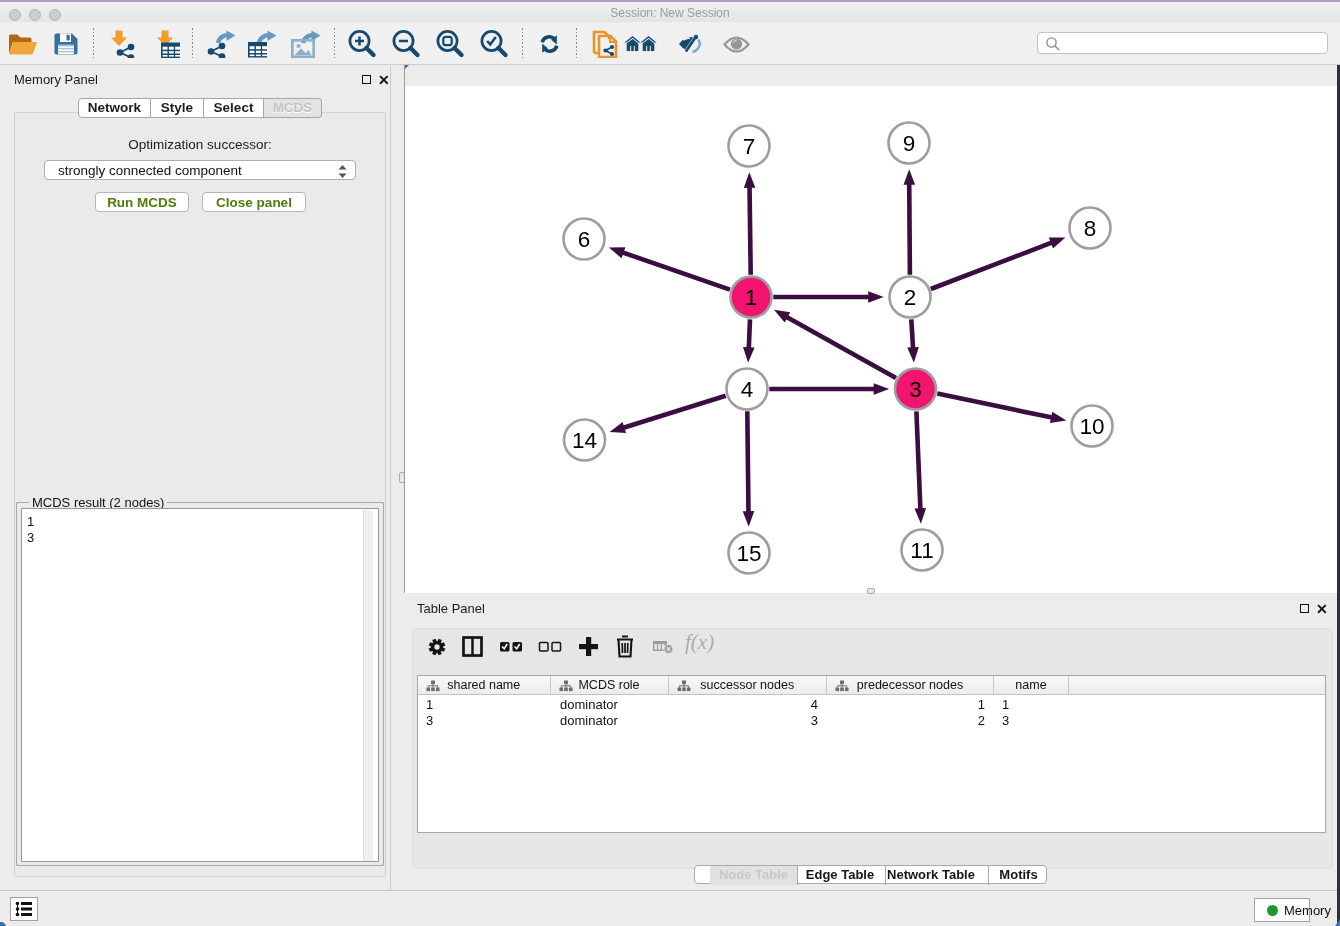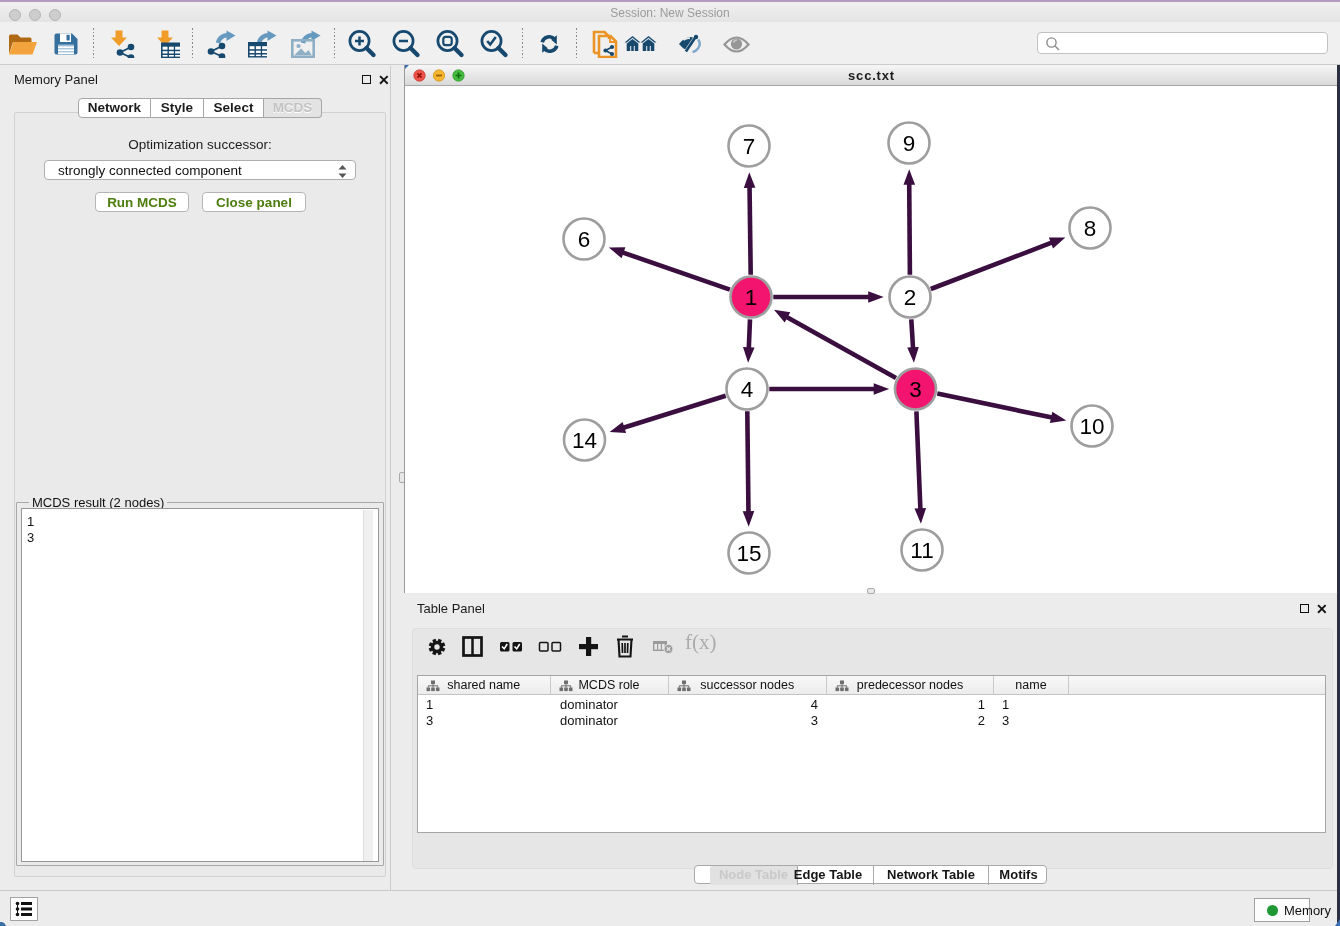--- a/index.html
+++ b/index.html
@@ -217,31 +217,20 @@
   <div style="position:absolute;left:21px;top:442px;width:358px;height:354px;background:#fff;border:1px solid #989898;">
     <div style="position:absolute;left:5px;top:5px;font-size:13px;color:#111;">1</div>
     <div style="position:absolute;left:5px;top:21px;font-size:13px;color:#111;">3</div>
     <div style="position:absolute;right:5px;top:1px;width:10px;height:351px;background:#efefef;border-left:1px solid #dddddd;"></div>
   </div>
 </div>
 
 <div style="position:absolute;left:399px;top:472px;width:6px;height:11px;background:#e8e8e8;border:1px solid #a9a9a9;border-radius:2px;"></div>
 
 <div id="netwin">
-  <div id="nettitle">
-    <svg width="62" height="21" viewBox="0 0 62 21" style="position:absolute;left:8px;top:0;">
-      <circle cx="6.5" cy="10.5" r="5.6" fill="#f1514a" stroke="#ce3a31" stroke-width="1"></circle>
-      <path d="M4.4 8.4 L8.6 12.6 M8.6 8.4 L4.4 12.6" stroke="#8c120b" stroke-width="1.5"></path>
-      <circle cx="26" cy="10.5" r="5.6" fill="#f7b62f" stroke="#d99c1e" stroke-width="1"></circle>
-      <line x1="23" y1="10.5" x2="29" y2="10.5" stroke="#985f00" stroke-width="1.8"></line>
-      <circle cx="45.5" cy="10.5" r="5.6" fill="#46bb40" stroke="#2f9d29" stroke-width="1"></circle>
-      <path d="M42.6 10.5 L48.4 10.5 M45.5 7.6 L45.5 13.4" stroke="#0e6f0d" stroke-width="1.7"></path>
-    </svg>
-    <div style="position:absolute;top:3px;width:100%;text-align:center;font-size:13px;font-weight:600;letter-spacing:0.8px;color:#1c1c1c;">scc.txt</div>
-  </div>
   <div id="netcanvas"></div>
   <svg width="4" height="4" style="position:absolute;left:0;top:-0.5px;" viewBox="0 0 4 4">
       <path d="M0 0 L4 0 L0 4 Z" fill="#3b6cb4"></path>
     </svg>
 </div>
 <svg width="926" height="505" style="position:absolute;left:411px;top:87px;" font-family="&quot;Liberation Sans&quot;,sans-serif">
     <line x1="339.7" y1="187.7" x2="338.5" y2="97.3" stroke="#3a0f40" stroke-width="4.6"></line>
     <polygon points="338.3,85.3 344.4,100.7 332.8,100.9" fill="#3a0f40"></polygon>
     <line x1="318.9" y1="202.7" x2="209.2" y2="164.6" stroke="#3a0f40" stroke-width="4.6"></line>
     <polygon points="197.8,160.6 214.4,160.2 210.6,171.2" fill="#3a0f40"></polygon>
@@ -339,21 +328,21 @@
         <line x1="12.8" y1="8" x2="12.5" y2="18" stroke="#141414" stroke-width="1.7"></line>
       </svg>
       <svg style="position:absolute;left:240px;top:10px;" width="22" height="16" viewBox="0 0 22 16">
         <rect x="1" y="3" width="14" height="10" fill="#9b9b9b"></rect>
         <rect x="2.4" y="6" width="2.6" height="5.6" fill="#e7e7e7"></rect>
         <rect x="6.2" y="6" width="2.6" height="5.6" fill="#e7e7e7"></rect>
         <rect x="10" y="6" width="2.6" height="5.6" fill="#e7e7e7"></rect>
         <circle cx="16.5" cy="11" r="4.5" fill="#9b9b9b" stroke="#e7e7e7" stroke-width="1"></circle>
         <path d="M14.8 9.3 L18.2 12.7 M18.2 9.3 L14.8 12.7" stroke="#e7e7e7" stroke-width="1.3"></path>
       </svg>
-      <div style="position:absolute;left:273px;top:2px;font-family:'Liberation Serif',serif;font-size:21px;color:#ababab;text-align:right;">f(x)</div>
+      <div style="position:absolute;left:273px;top:2px;font-family:'Liberation Serif',serif;font-style:italic;font-size:21px;color:#ababab;text-align:right;">f(x)</div>
   </div>
   <div id="ttable">
     <div id="thead">
       <div class="hcell" style="left:0px;width:132.5px;"><svg width="14" height="12" viewBox="0 0 14 12" style="position:absolute;left:8px;top:4px;">
             <rect x="5" y="0.5" width="4" height="3.6" fill="#6e6e6e"></rect>
             <rect x="0.5" y="7.5" width="3.6" height="3.6" fill="#6e6e6e"></rect>
             <rect x="5.2" y="7.5" width="3.6" height="3.6" fill="#6e6e6e"></rect>
             <rect x="9.9" y="7.5" width="3.6" height="3.6" fill="#6e6e6e"></rect>
             <path d="M2.3 7.5 L2.3 5.8 L11.7 5.8 L11.7 7.5 M7 4.1 L7 7.5" fill="none" stroke="#6e6e6e" stroke-width="1"></path>
           </svg>shared name</div>
@@ -386,21 +375,21 @@
       <div class="rcell" style="left:409px;width:158px;top:21px;text-align:right;">1</div>
       <div class="rcell" style="left:584px;top:21px;">1</div>
       <div class="rcell" style="left:8px;top:37px;">3</div>
       <div class="rcell" style="left:142px;top:37px;">dominator</div>
       <div class="rcell" style="left:250px;width:150px;top:37px;text-align:right;">3</div>
       <div class="rcell" style="left:409px;width:158px;top:37px;text-align:right;">2</div>
       <div class="rcell" style="left:584px;top:37px;">3</div>
   </div>
   <div style="position:absolute;left:284px;top:268px;width:353px;height:19px;background:#fff;border:1px solid #a9a9a9;border-radius:4px;">
     <div class="seg" style="left:15px;width:88px;background:#e1e1e1;color:#c9c9c9;border-radius:3px 0 0 3px;">Node Table</div>
-    <div class="seg" style="left:88px;width:91px;">Edge Table</div>
+    <div class="seg" style="left:100px;width:91px;">Edge Table</div>
     <div class="seg" style="left:179px;width:115px;">Network Table</div>
     <div class="seg" style="left:294px;width:59px;border-right:none;">Motifs</div>
   </div>
 </div>
 
 <div id="statusbar">
   <div style="position:absolute;left:10px;top:6px;width:28px;height:24px;background:#fdfdfd;border:1px solid #a2a2a2;">
     <svg width="18" height="16" viewBox="0 0 18 16" style="position:absolute;left:4px;top:3px;">
       <circle cx="2.5" cy="2.5" r="1.8" fill="#111"></circle>
       <circle cx="2.5" cy="8" r="1.8" fill="#111"></circle>

